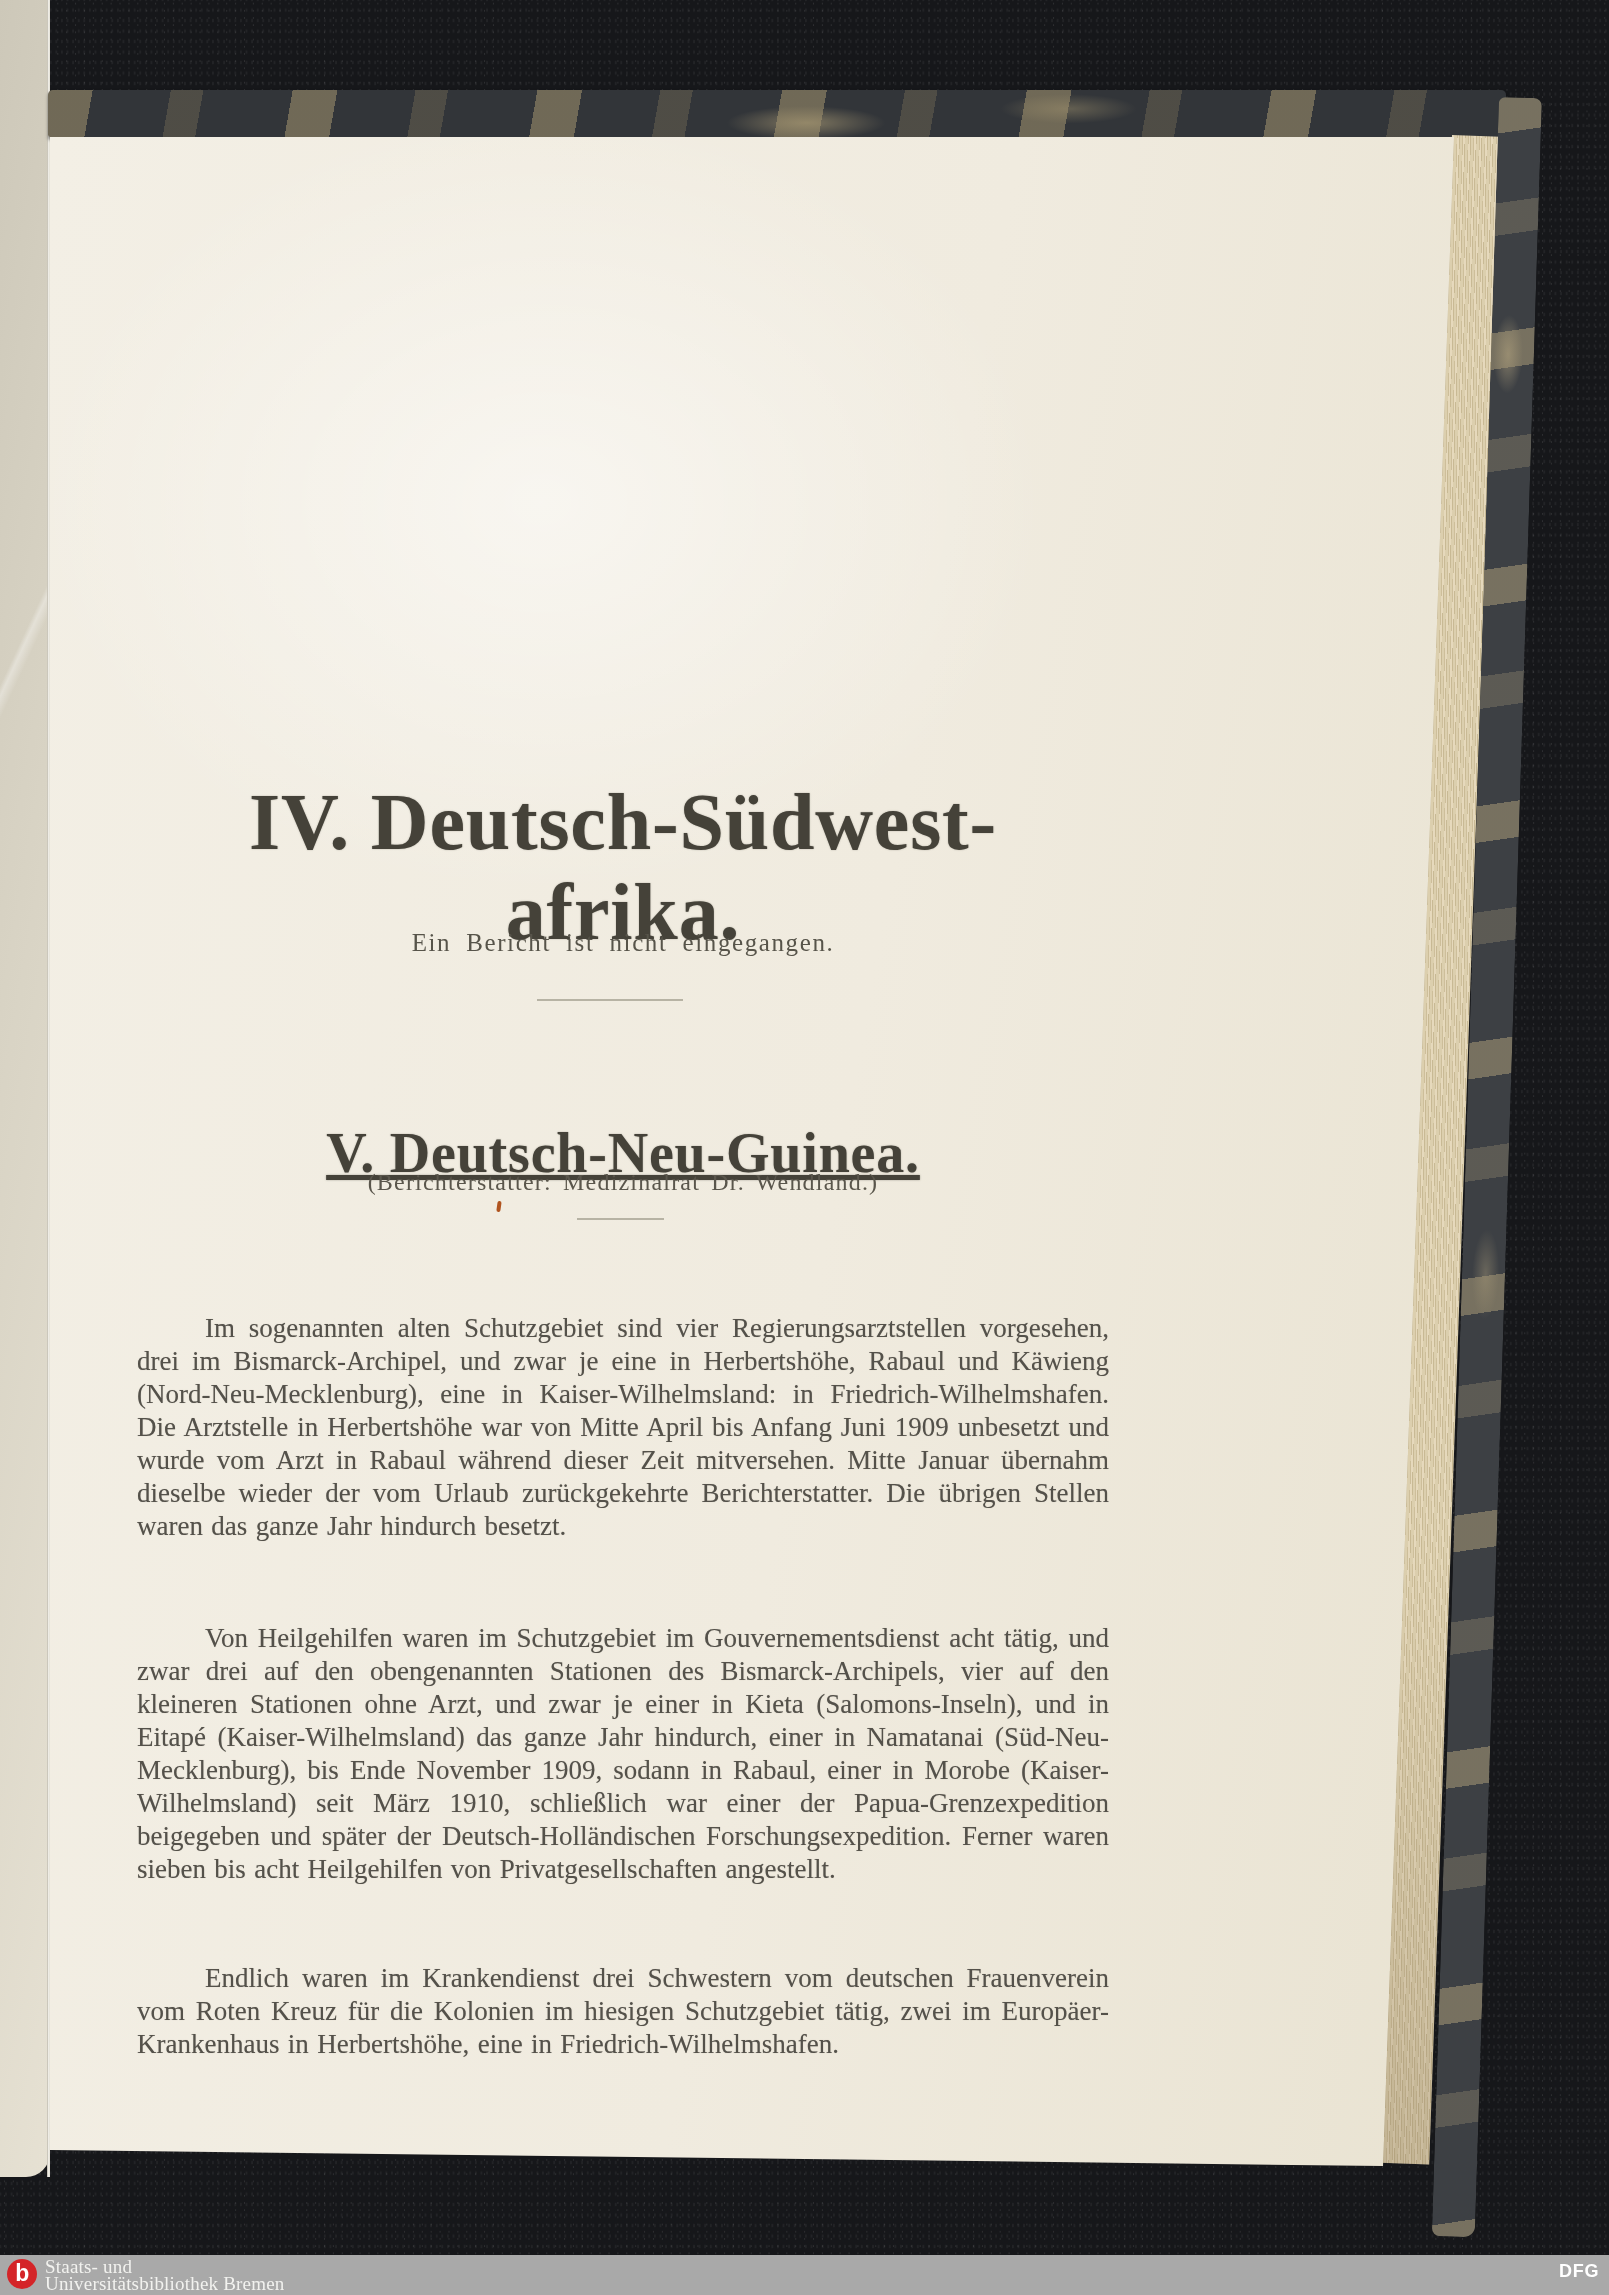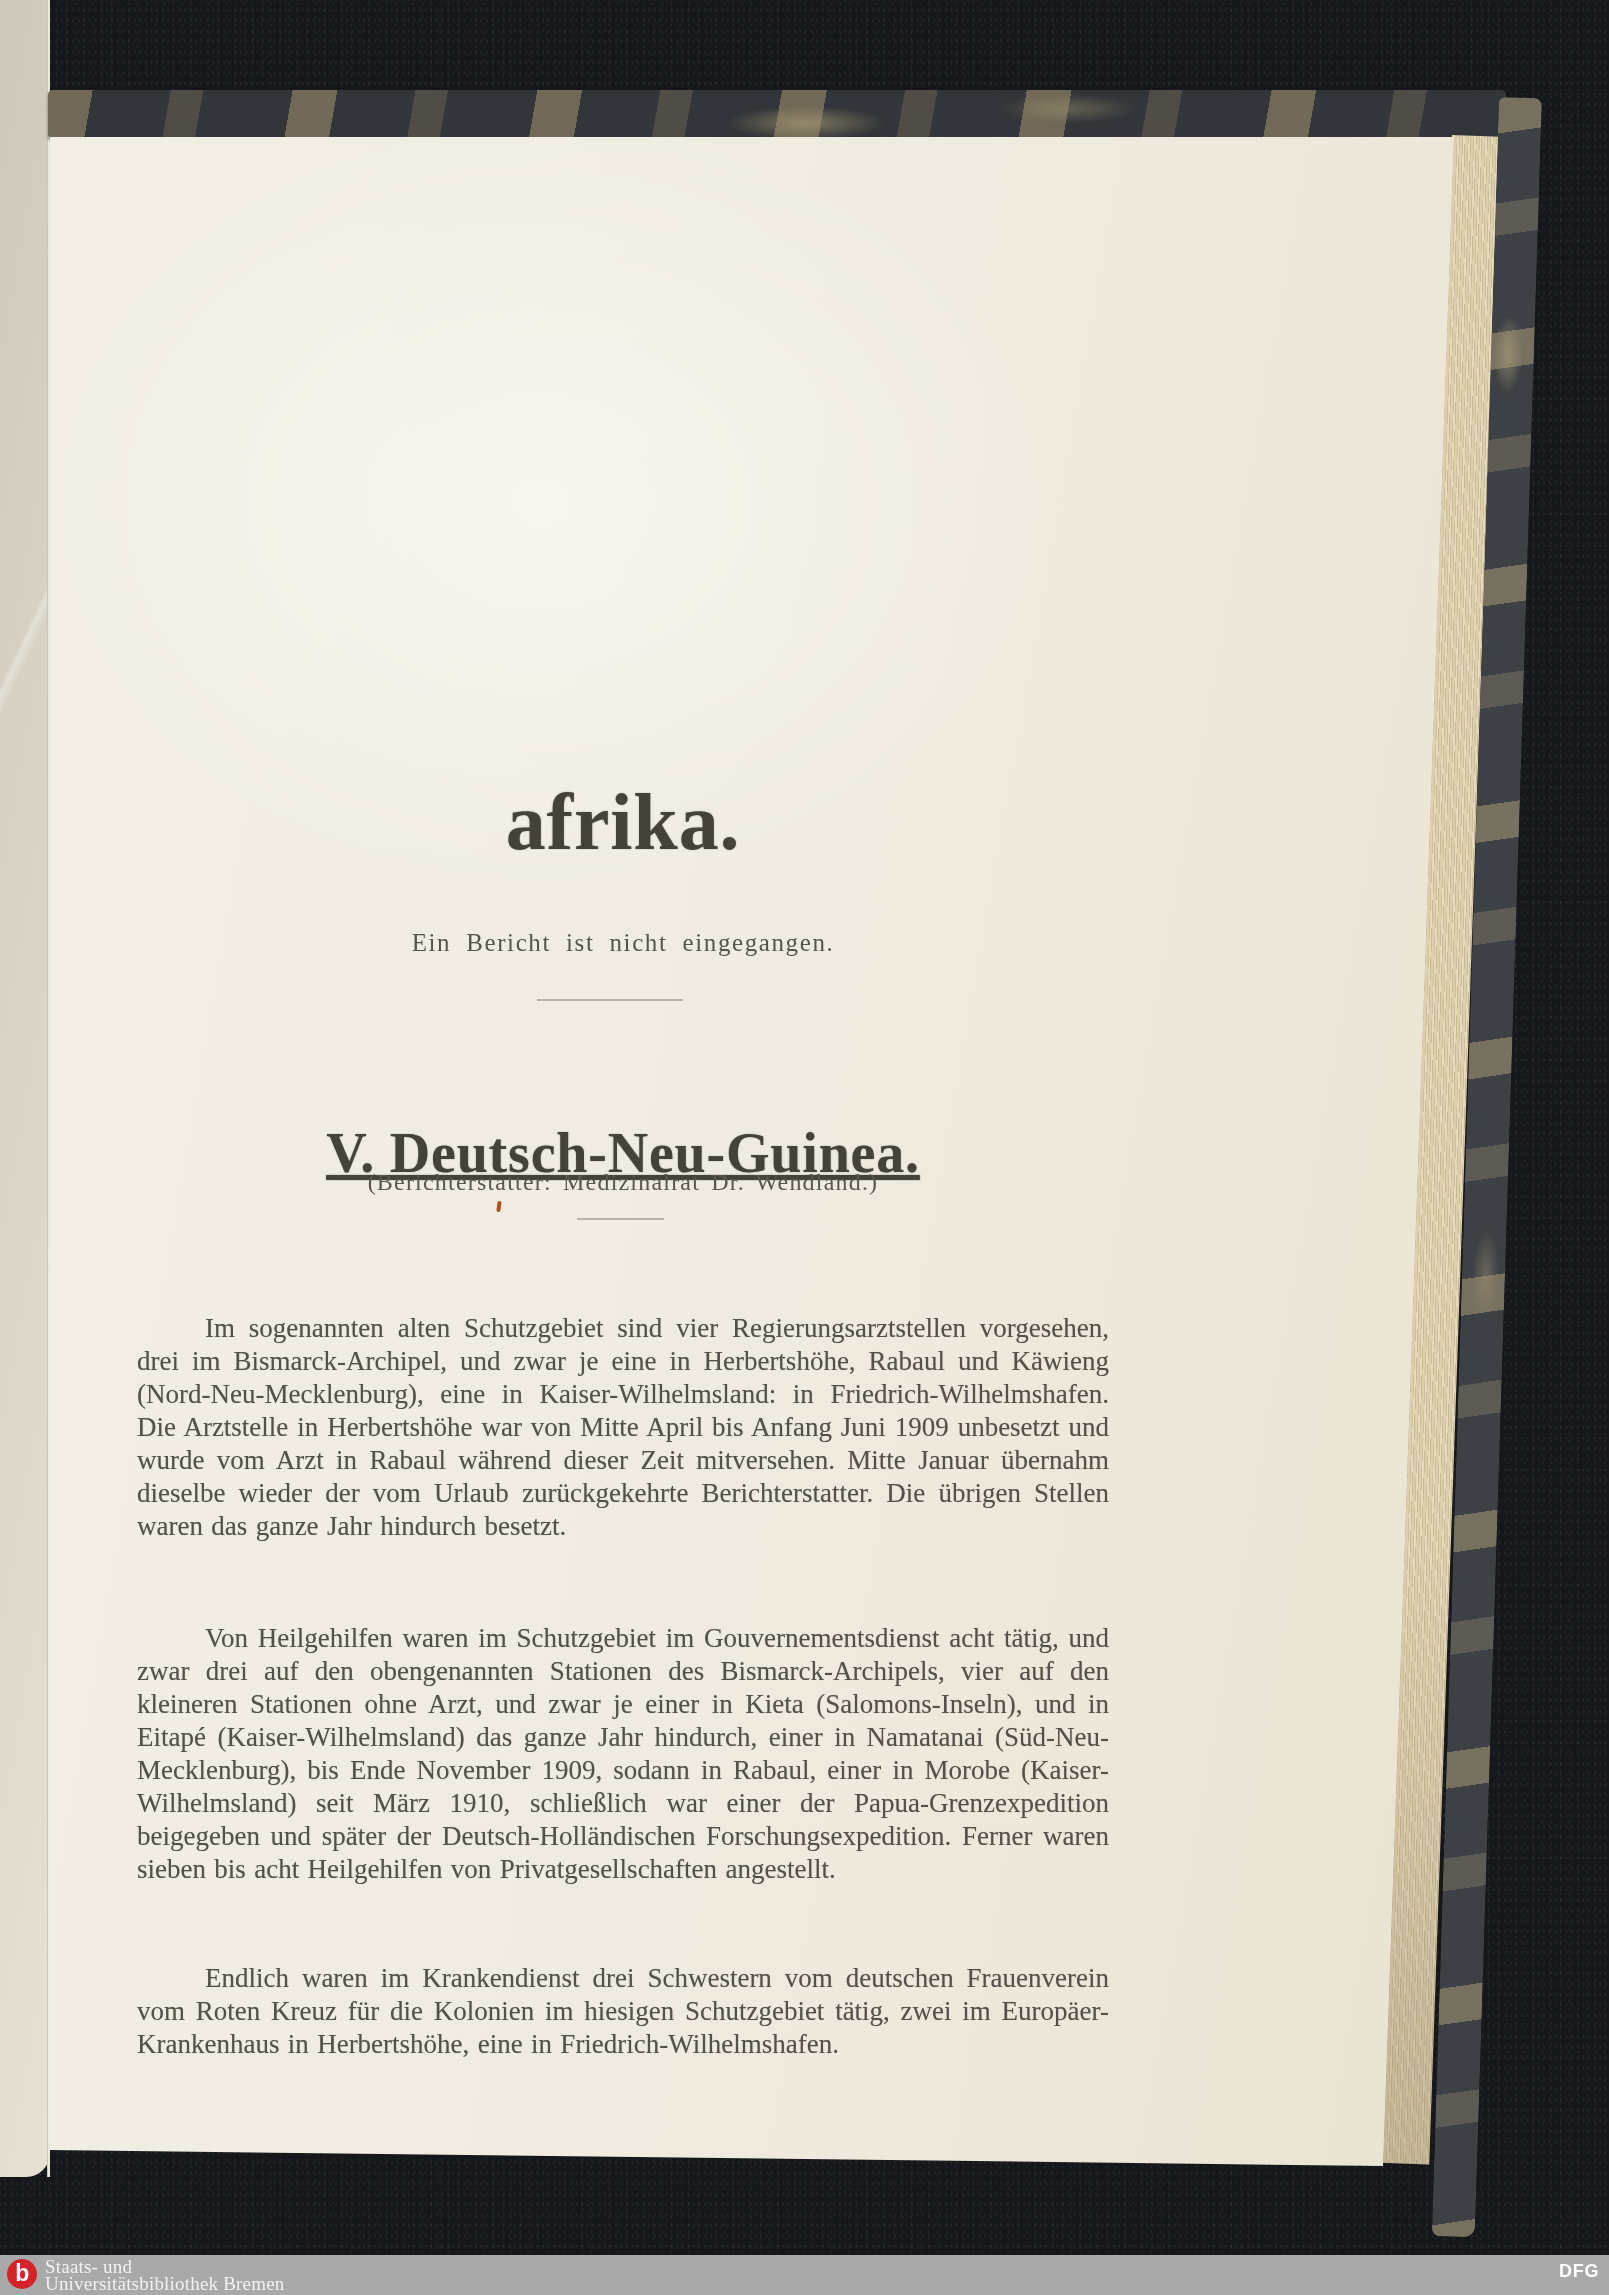--- a/index.html
+++ b/index.html
@@ -139,20 +139,21 @@
   <div class="top-band"></div>
 
   <div class="fore-edge"></div>
 
   <div class="cover-edge"></div>
 
   <div class="page">
     <div class="textcol">
 
       <h1 class="display-title title-iv">
+        <span>IV. Deutsch-Südwest-</span>
         <span>afrika.</span>
       </h1>
 
       <div class="spaced-note note-iv">Ein Bericht ist nicht eingegangen.</div>
 
       <div class="divider divider-1"></div>
 
       <h1 class="display-title title-v">V. Deutsch-Neu-Guinea.</h1>
 
       <div class="spaced-note note-v">(Berichterstatter: Medizinalrat Dr. Wendland.)</div>

